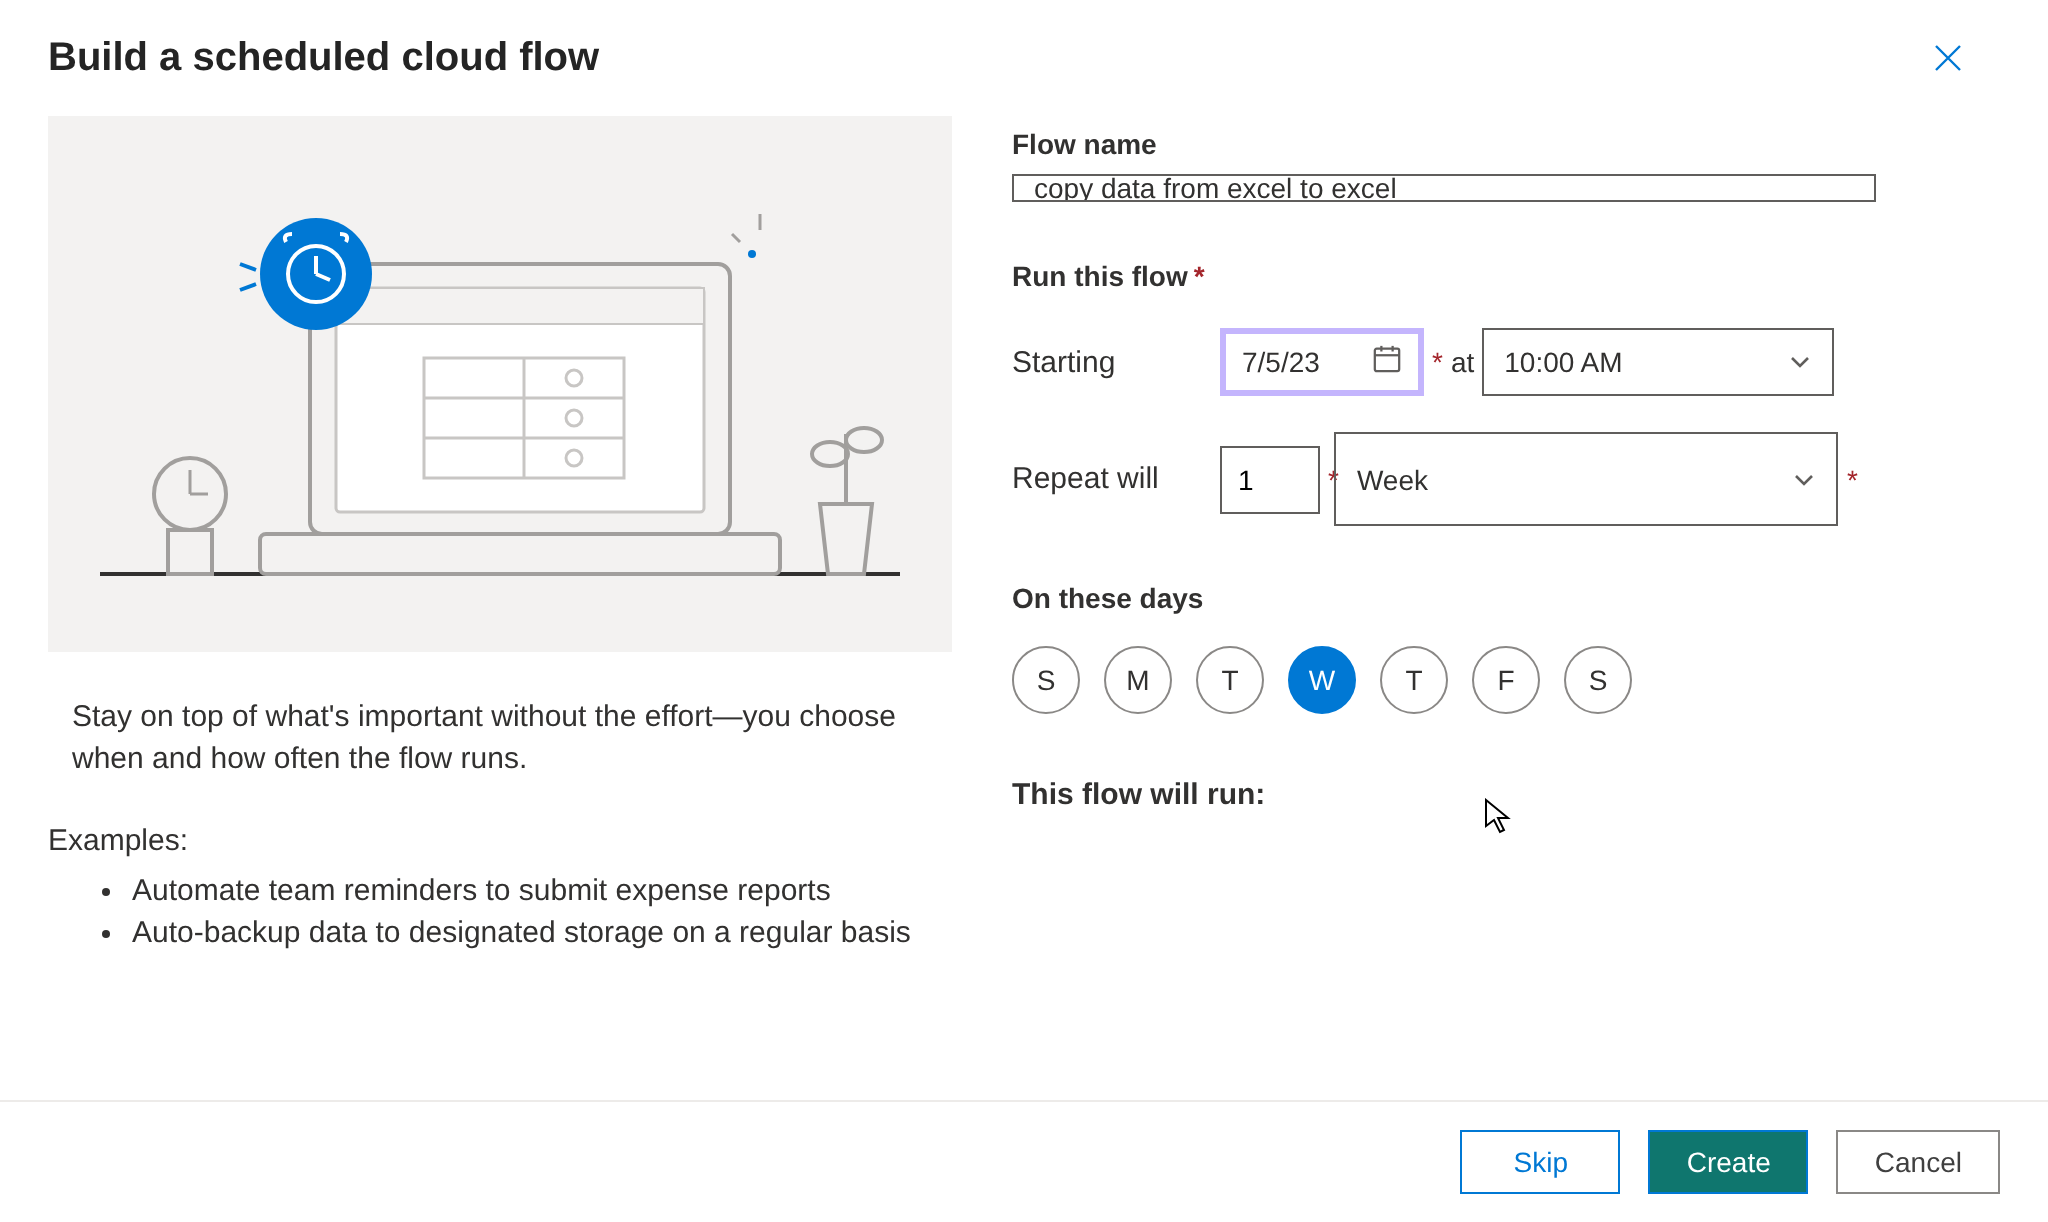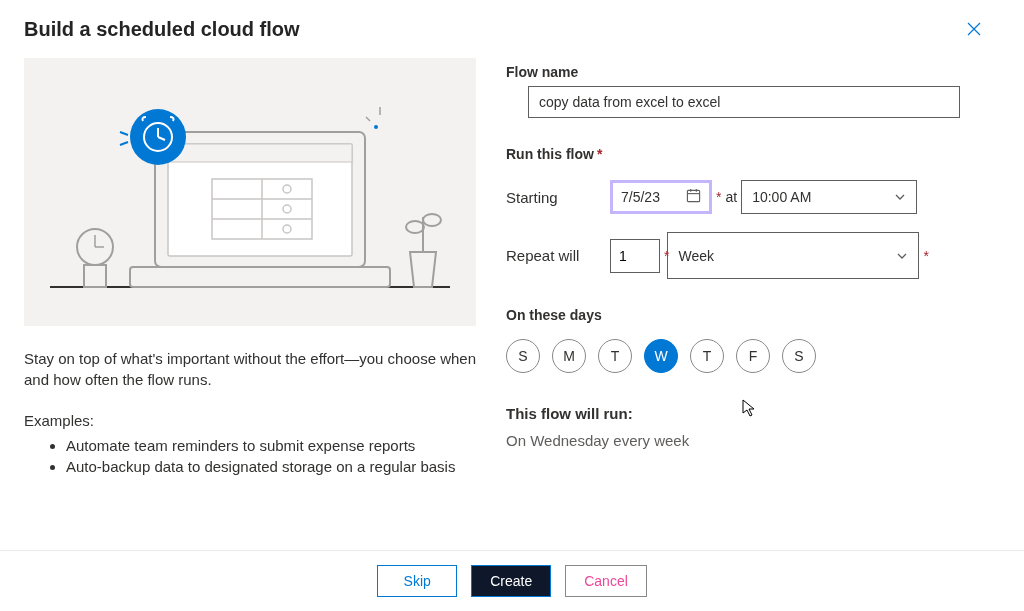--- a/index.html
+++ b/index.html
@@ -54,35 +54,35 @@
       display: flex;
       align-items: center;
       justify-content: center;
       position: relative;
     }
     .desc {
       margin-top: 22px;
       font-size: 15px;
       color: #323130;
       line-height: 1.4;
+      margin-left: 12px;
     }
     .examples-label { margin-top: 22px; font-size: 15px; }
     .examples { margin-top: 6px; padding-left: 42px; font-size: 15px; line-height: 1.4; }
     .right { flex: 1; padding-top: 6px; padding-right: 62px; }
     .field-label { font-size: 14px; font-weight: 700; color: #323130; margin-bottom: 6px; }
     .required { color: #a4262c; margin-left: 3px; }
     .text-input {
       width: 100%;
-      height: 32px;
+      height: 14px;
       border: 1px solid #605e5c;
       padding: 0 10px;
       font-size: 14px;
       color: #323130;
       font-family: inherit;
-      margin-left: 22px;
     }
     .row {
       display: flex;
       align-items: center;
       gap: 4px;
       margin-top: 18px;
     }
     .row-label-col { width: 100px; font-size: 15px; }
     .date-picker {
       display: flex;
@@ -142,46 +142,46 @@
       background: #0078d4;
       border-color: #0078d4;
       color: #fff;
     }
     .run-label { margin-top: 32px; font-weight: 700; font-size: 15px; }
     .run-text { margin-top: 10px; font-size: 15px; color: #605e5c; }
     .footer {
       border-top: 1px solid #edebe9;
       padding: 14px 24px;
       display: flex;
-      justify-content: center;
+      justify-content: flex-end;
       gap: 14px;
     }
     .btn {
       height: 32px;
       min-width: 80px;
       padding: 0 18px;
       font-size: 14px;
       font-family: inherit;
       cursor: pointer;
       display: inline-flex;
       align-items: center;
       justify-content: center;
     }
     .btn-secondary {
       background: #fff;
       border: 1px solid #8a8886;
-      color: #ec4899;
+      color: #404040;
     }
     .btn-link {
       background: #fff;
       border: 1px solid #0078d4;
       color: #0078d4;
     }
     .btn-primary {
-      background: #0f172a;
+      background: #0f766e;
       border: 1px solid #0078d4;
       color: #fff;
     }
     .req-side { color:#a4262c; font-size:14px; }
     .cursor-pointer {
       position: absolute;
       left: 742px;
       top: 399px;
       pointer-events: none;
     }
@@ -309,21 +309,20 @@
           <button class="day-circle">S</button>
           <button class="day-circle">M</button>
           <button class="day-circle">T</button>
           <button class="day-circle selected">W</button>
           <button class="day-circle">T</button>
           <button class="day-circle">F</button>
           <button class="day-circle">S</button>
         </div>
 
       <div class="run-label">This flow will run:</div>
-      <div class="run-text">On Wednesday every week</div>
     </div>
   </div>
 
   <div class="footer">
     <button class="btn btn-link">Skip</button>
     <button class="btn btn-primary">Create</button>
     <button class="btn btn-secondary">Cancel</button>
   </div>
 </div>
 

